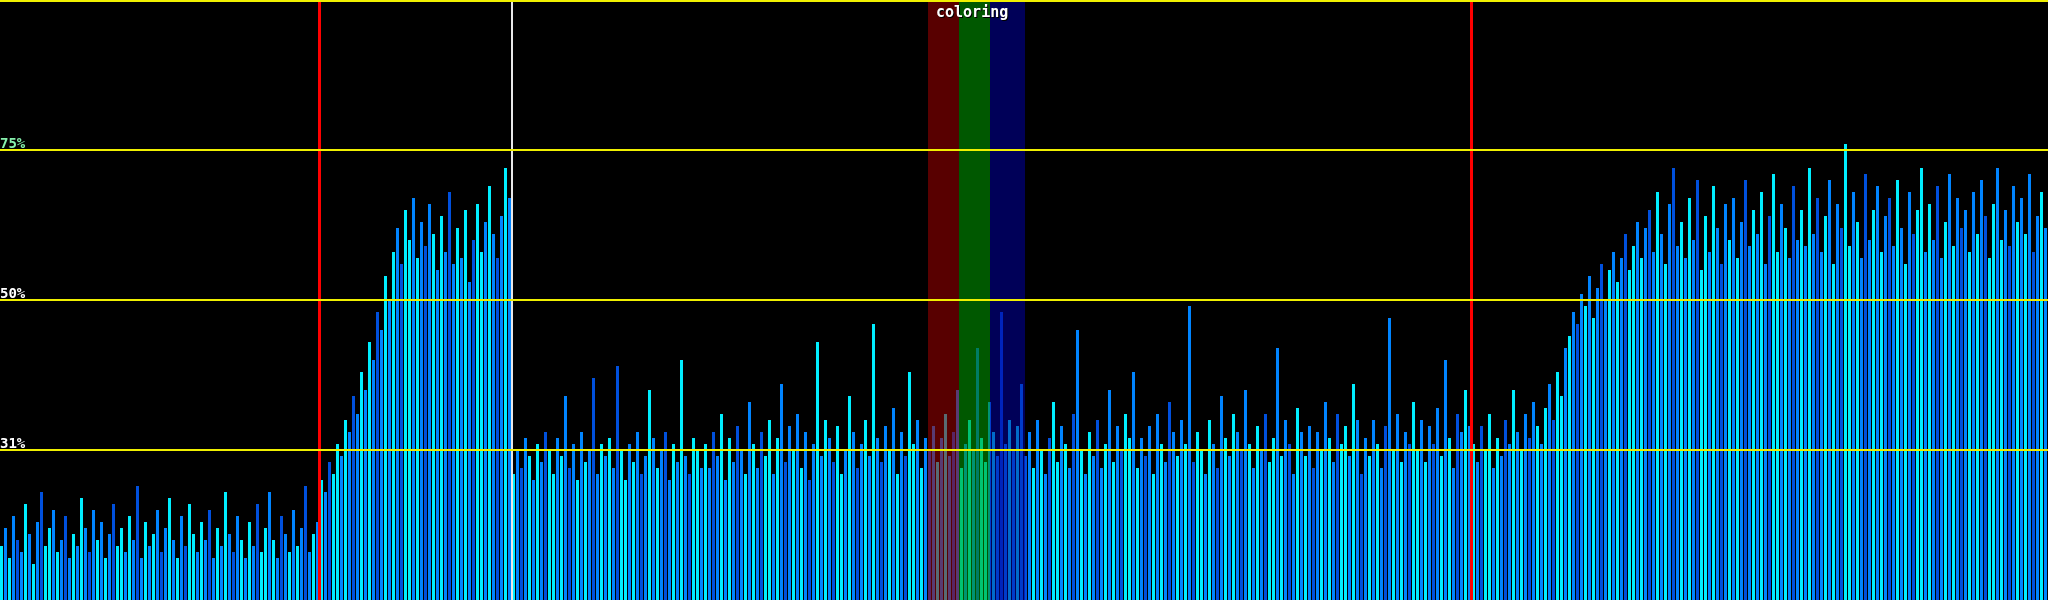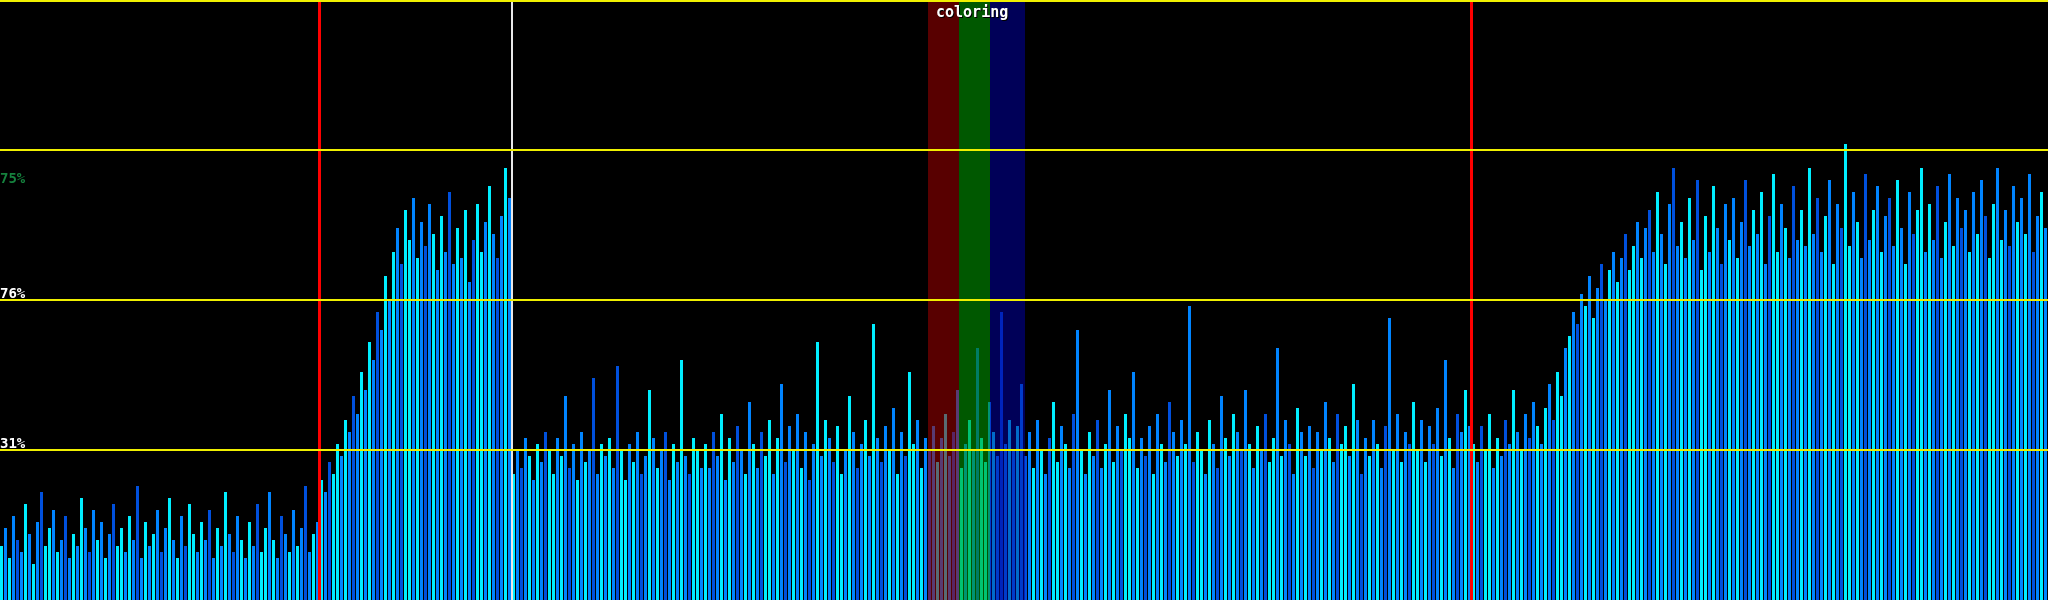--- a/index.html
+++ b/index.html
@@ -534,19 +534,19 @@
       <div class="bar" style="left: 2040px; width: 3px; height: 408px; background: rgb(0, 238, 255);"></div>
       <div class="bar" style="left: 2044px; width: 3px; height: 372px; background: rgb(0, 132, 255);"></div>
       <div class="zone" style="left: 928px; width: 31px; background: rgba(160, 0, 0, 0.55);"></div>
       <div class="zone" style="left: 959px; width: 31px; background: rgba(0, 160, 0, 0.55);"></div>
       <div class="zone" style="left: 990px; width: 35px; background: rgba(0, 0, 160, 0.55);"></div>
       <div class="vline" style="left: 318px; width: 3px; background: rgb(255, 0, 0);"></div>
       <div class="vline" style="left: 511px; width: 2px; background: rgb(232, 232, 232);"></div>
       <div class="vline" style="left: 1470px; width: 3px; background: rgb(255, 0, 0);"></div>
       <div class="hline" style="top: 0px; background: rgb(240, 240, 0);"></div>
       <div class="hline" style="top: 149px; background: rgb(240, 240, 0);"></div>
-      <span class="ticklabel" style="top: 136px; color: #15803d; margin-top: 35px;">75%</span>
+      <span class="ticklabel" style="top: 136px; color: #86efac;">75%</span>
       <div class="hline" style="top: 299px; background: rgb(240, 240, 0);"></div>
-      <span class="ticklabel" style="top: 286px; color: rgb(255, 255, 255);">76%</span>
+      <span class="ticklabel" style="top: 286px; color: rgb(255, 255, 255);">50%</span>
       <div class="hline" style="top: 449px; background: rgb(240, 240, 0);"></div>
       <span class="ticklabel" style="top: 436px; color: rgb(255, 255, 255);">31%</span>
     </div>
 </div>
 
 </body></html>

